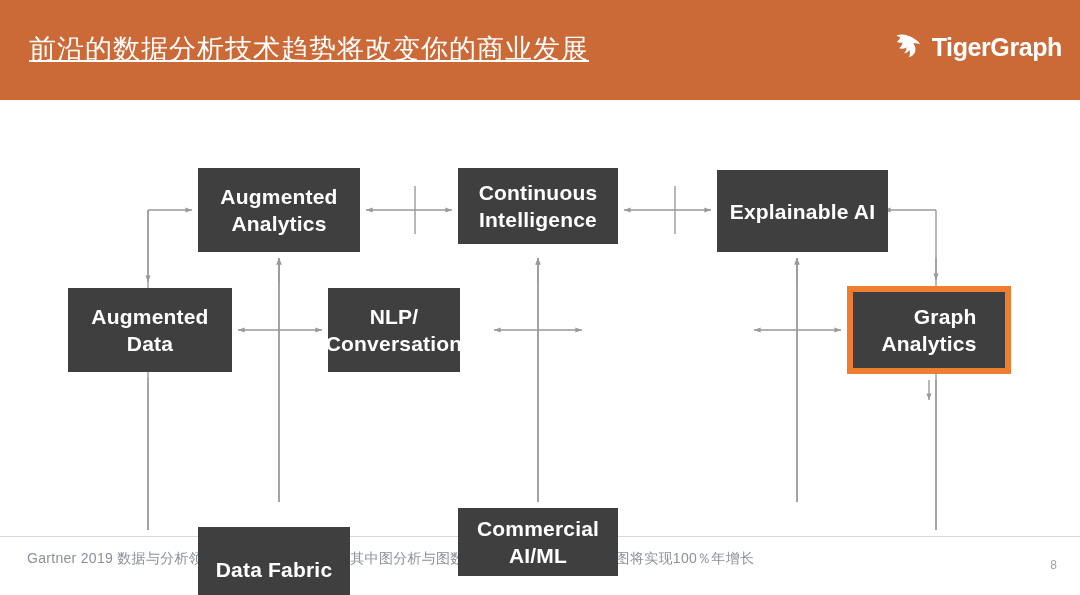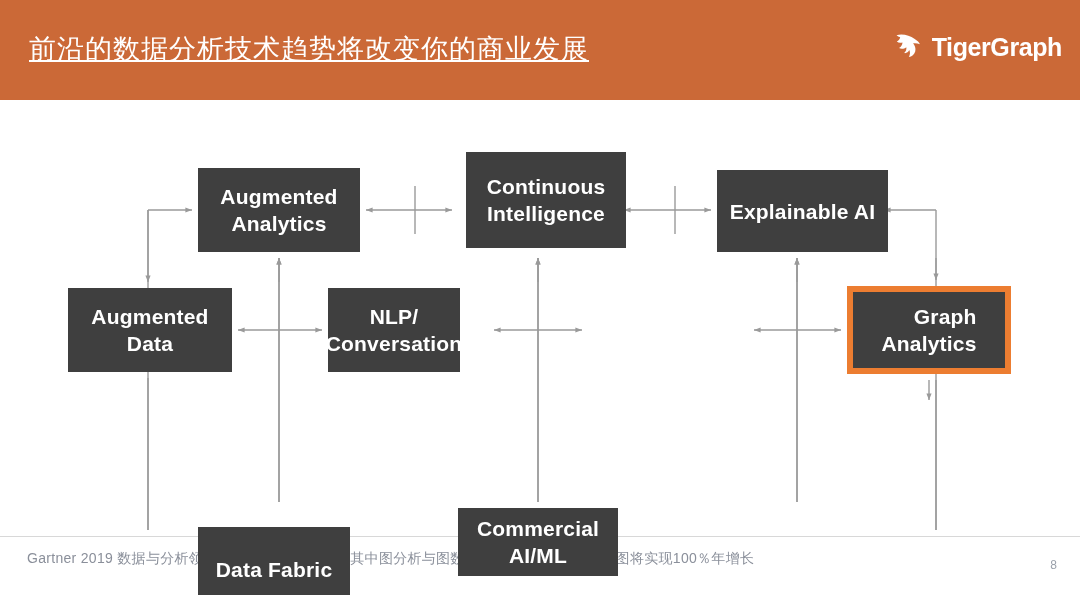--- a/index.html
+++ b/index.html
@@ -200,21 +200,21 @@
     </g>
   </svg>
 
   <div class="node" style="left:198px; top:68px; width:162px; height:84px;">
     <span>
       <span>Augmented</span><br>
       <span>Analytics</span>
     </span>
   </div>
 
-  <div class="node" style="left:458px; top:52px; width:160px; height:96px;margin-left:8px;">
+  <div class="node" style="left:458px; top:68px; width:160px; height:76px;">
     <span>
       <span>Continuous</span><br>
       <span>Intelligence</span>
     </span>
   </div>
 
   <div class="node" style="left:717px; top:70px; width:171px; height:82px;">
     <span>Explainable AI</span>
   </div>
 

